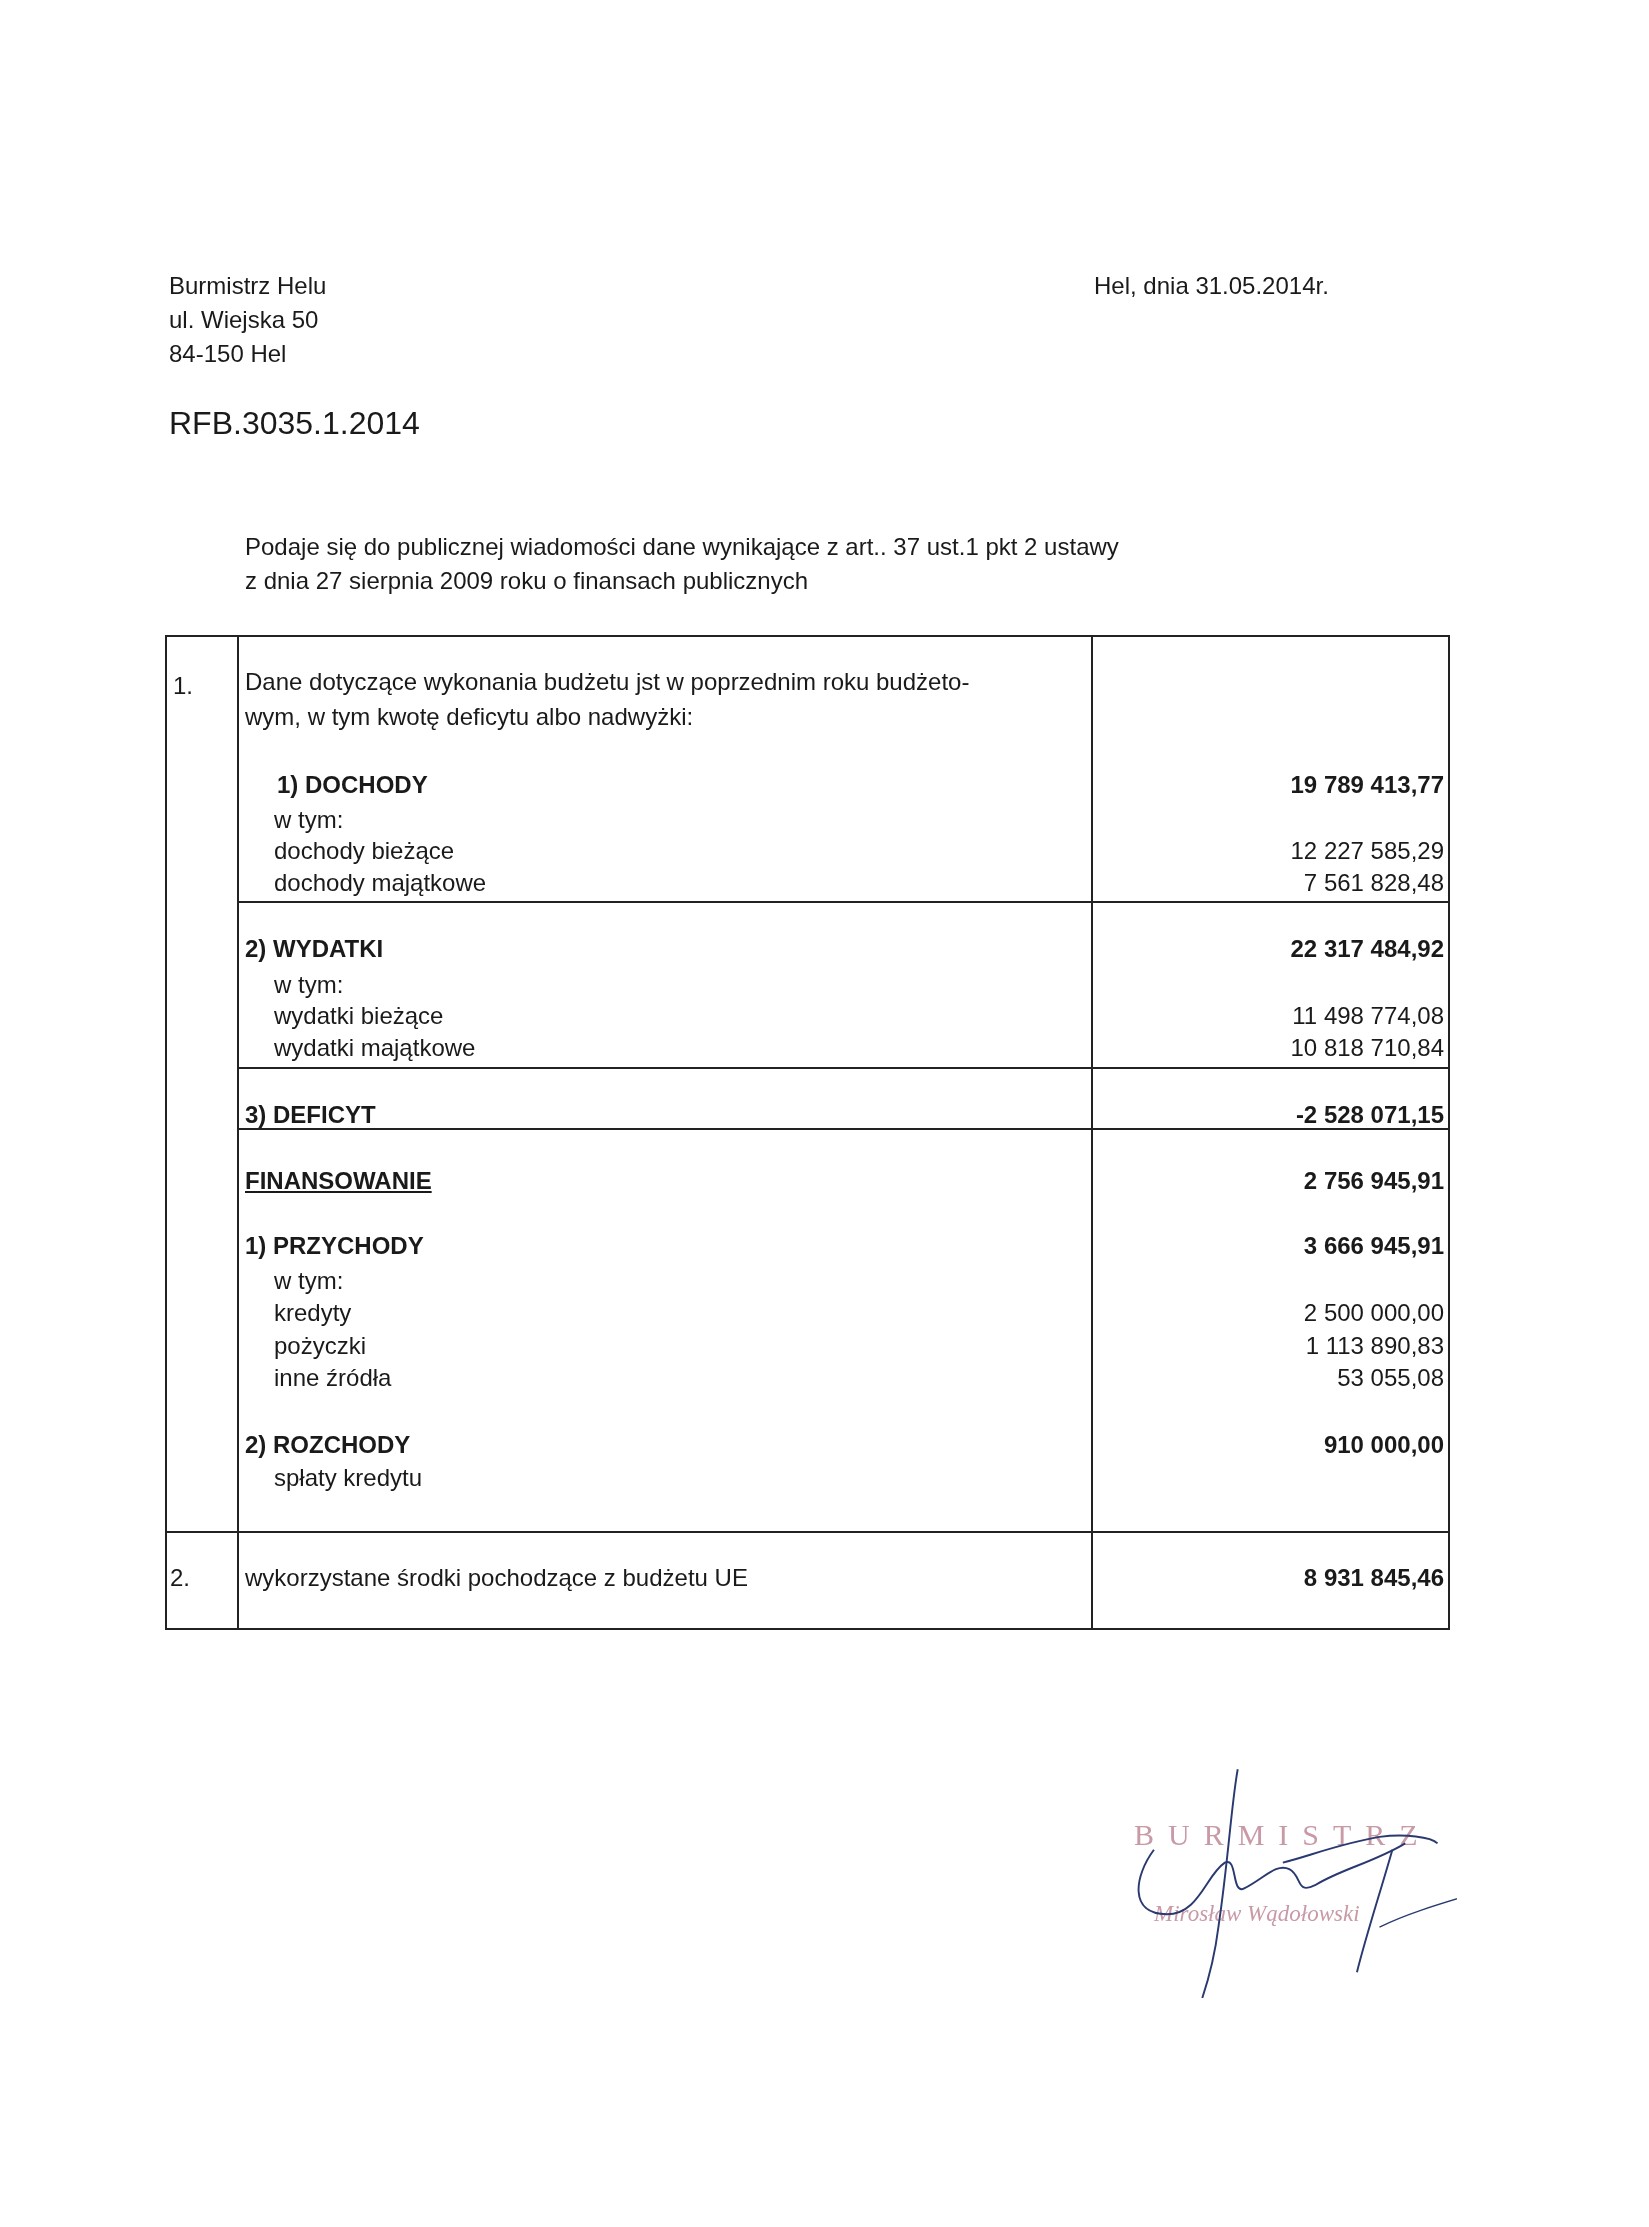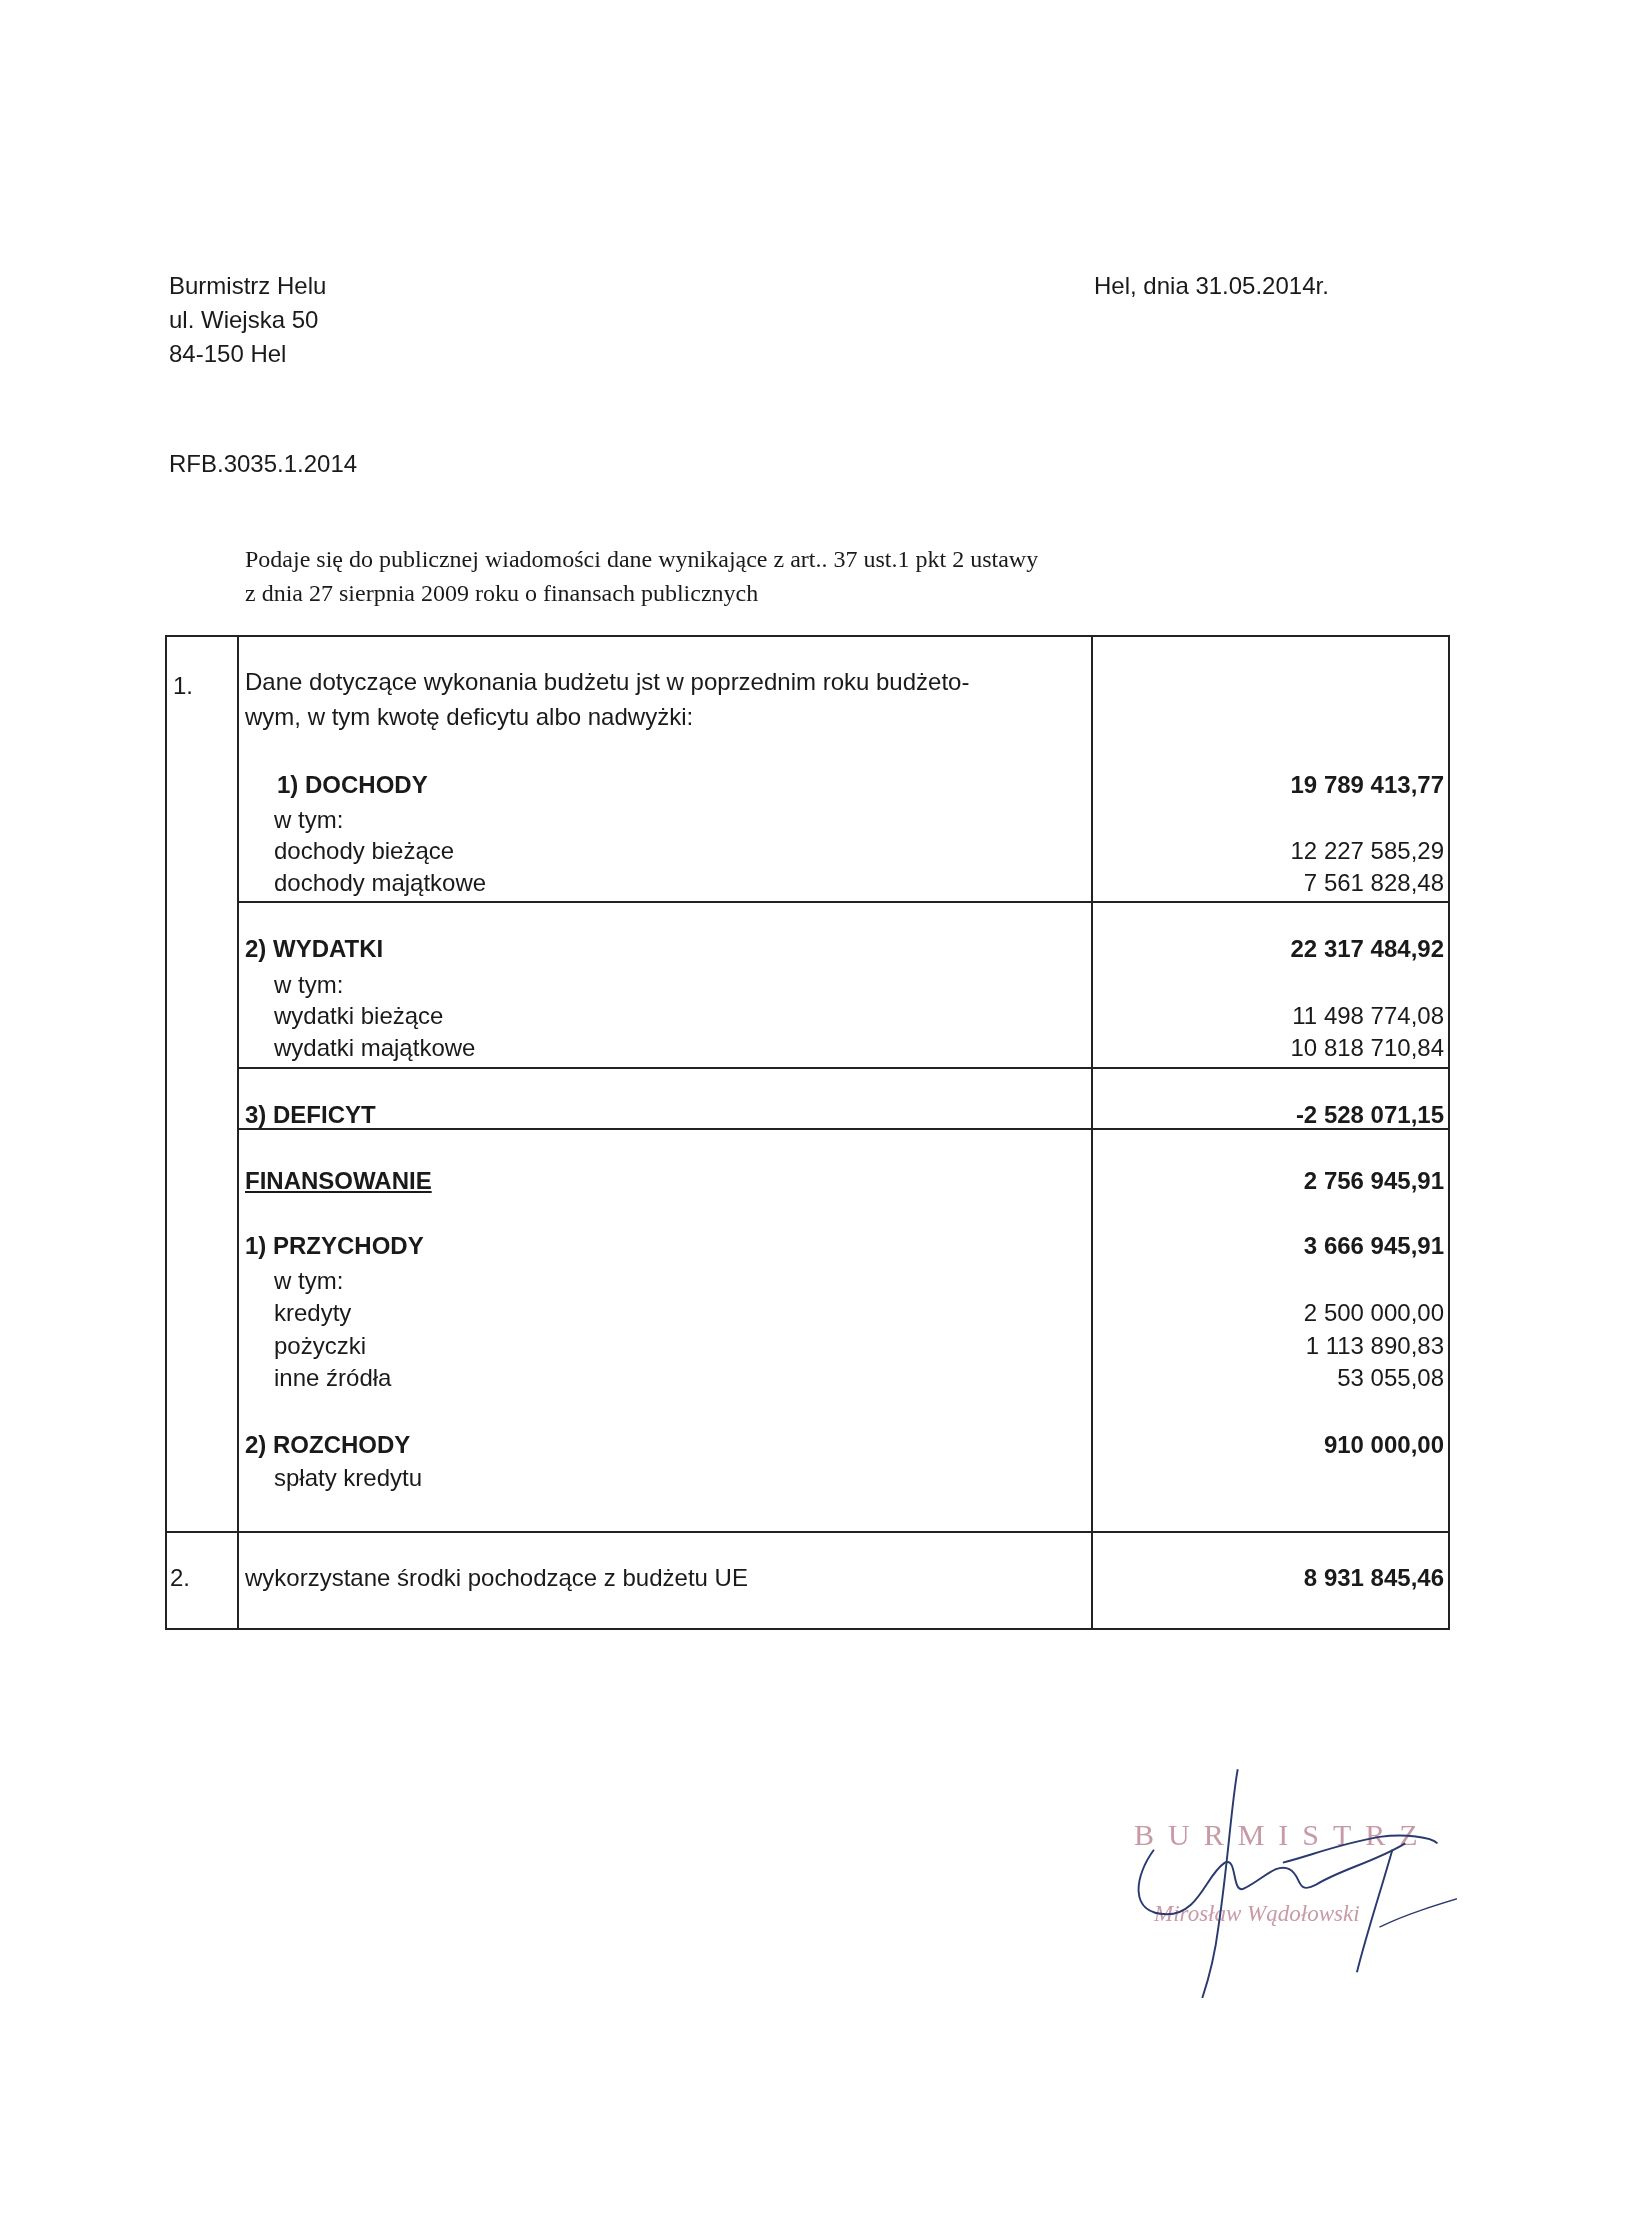--- a/index.html
+++ b/index.html
@@ -4,22 +4,22 @@
 <style>
   html, body { margin: 0; padding: 0; background: #ffffff; }
   body {
     width: 1650px; height: 2227px; position: relative; overflow: hidden;
     font-family: "Liberation Sans", sans-serif; color: #1a1a1a;
   }
   .abs { position: absolute; }
   .header-left { left: 169px; top: 269px; }
   .header-left div { font-size: 24px; line-height: 34px; }
   .date { left: 1094px; top: 269px; font-size: 24px; line-height: 34px; }
-  .ref { left: 169px; top: 405px; font-size: 24px; margin-top: 45px; }
-  .intro { left: 245px; top: 542px; font-size: 24px; line-height: 34px; font-family: Liberation Serif, serif; }
+  .ref { left: 169px; top: 405px; font-size: 32px; }
+  .intro { left: 245px; top: 530px; font-size: 24px; line-height: 34px; }
 
   .tbl { position: absolute; left: 165px; top: 635px; width: 1285px; height: 995px; }
   .line { position: absolute; background: #222; }
   .cell-num { position: absolute; font-size: 24px; }
   .lbl { position: absolute; left: 245px; font-size: 24px; white-space: nowrap; }
   .lbl.bold { font-weight: bold; }
   .lbl.indent { left: 274px; }
   .val { position: absolute; right: 206px; font-size: 24px; text-align: right; white-space: nowrap; }
   .val.bold { font-weight: bold; }
   .u { text-decoration: underline; }

